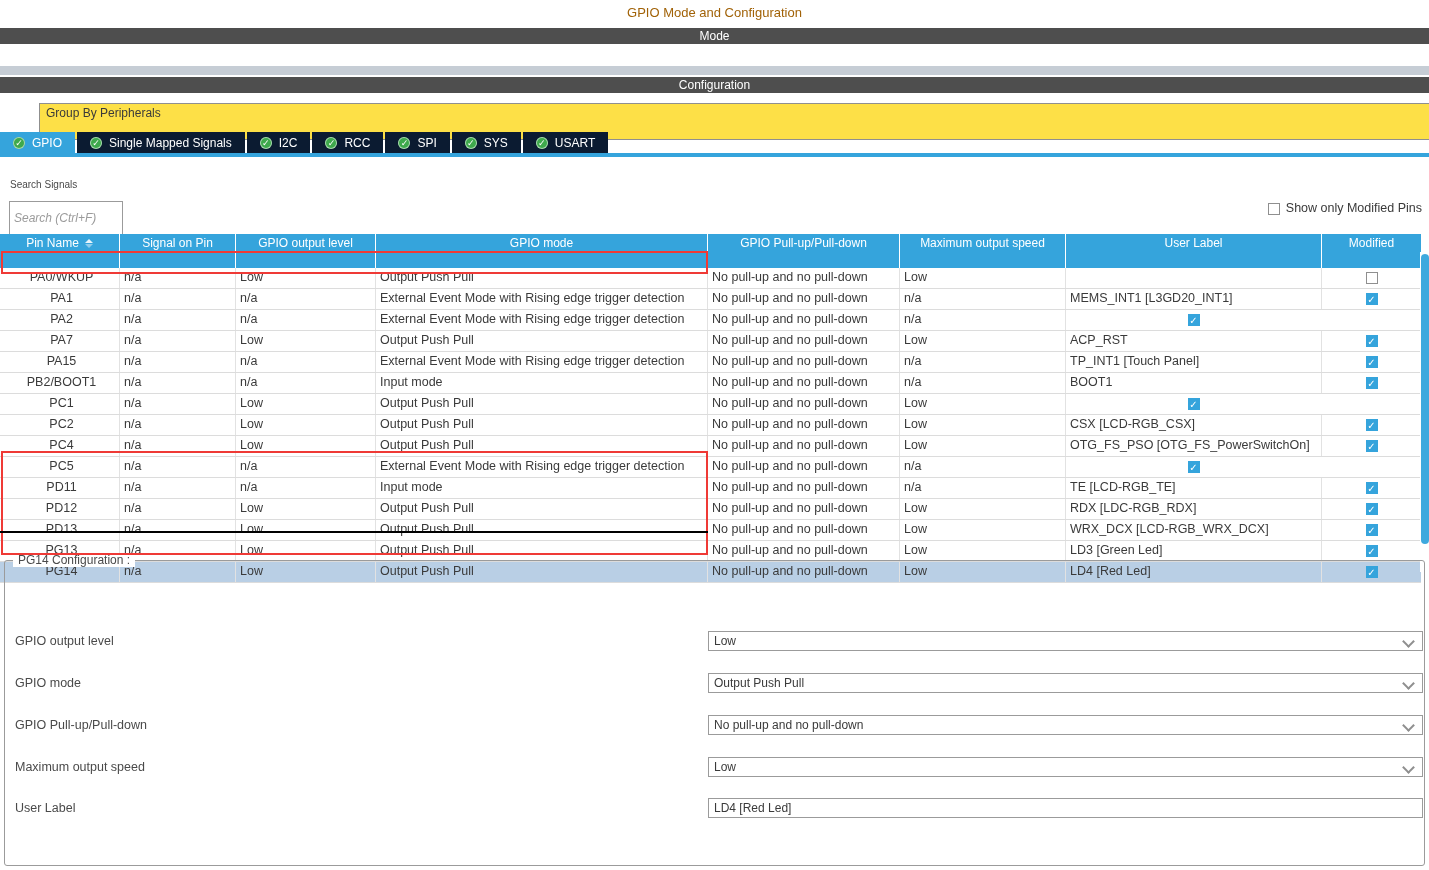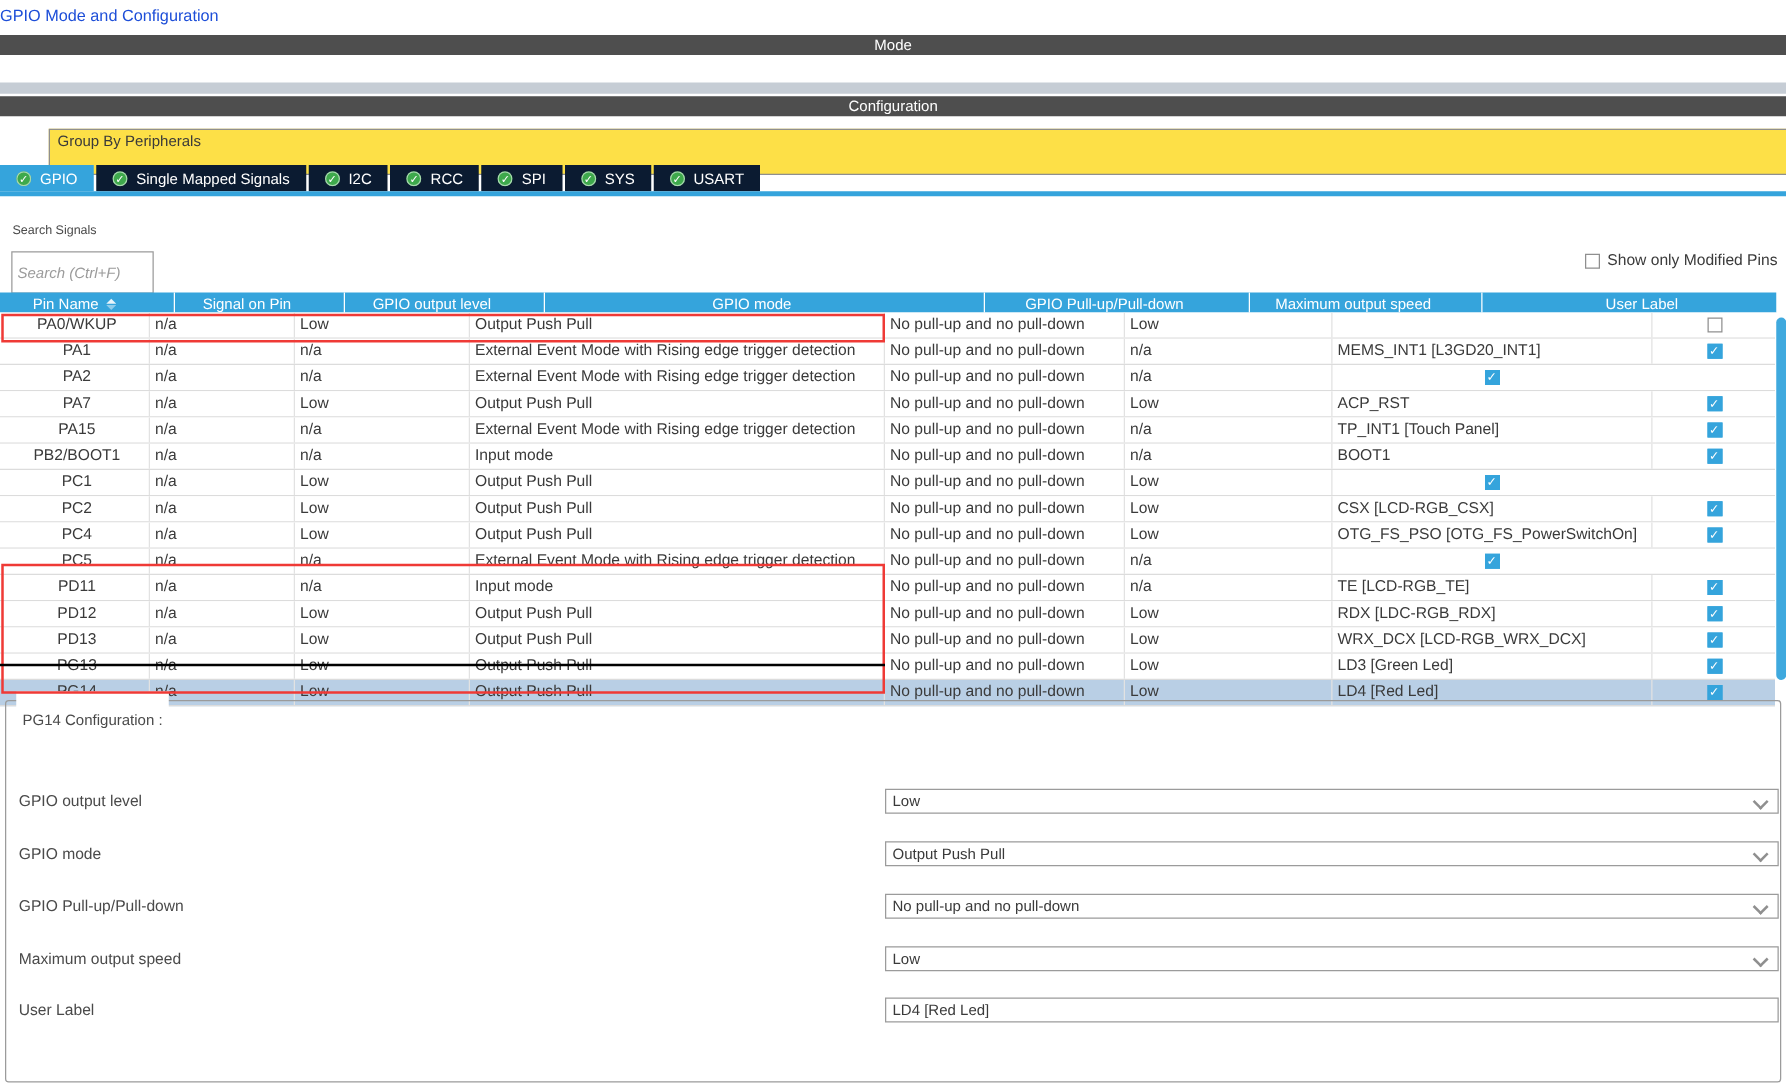--- a/index.html
+++ b/index.html
@@ -6,21 +6,21 @@
   body {
     width:1429px; height:870px; position:relative; background:#fff;
     font-family:"Liberation Sans", sans-serif; overflow:hidden;
     -webkit-font-smoothing:antialiased;
   }
   :root {
     --accent:#35a4dc; --navy:#0b1b31; --bar:#4e4e4e; --strip:#c6cdd5;
     --red:#ef3a36; --selbg:#b9cfe5; --txt:#3a3a3a; --lbl:#4a4a4a;
     --green:#3ea94c; --bdr:#9b9b9b;
   }
-  .page-title { position:absolute; top:5px; left:0; width:100%; text-align:left; font-size:13px; color:#1d4ed8; }
+  .page-title { position:absolute; top:5px; left:0; width:100%; text-align:center; font-size:13px; color:#a16207; }
   .mode-bar, .config-bar { position:absolute; left:0; width:100%; height:16px; background:var(--bar); color:#fff; font-size:12px; line-height:16px; text-align:center; }
   .mode-bar { top:28px; }
   .strip { position:absolute; top:66px; left:0; width:100%; height:9px; background:var(--strip); }
   .config-bar { top:77px; }
 
   .group-select { position:absolute; top:103px; left:7px; width:1414px; height:37px; box-sizing:border-box; border:1px solid #8f8f8f; font-size:12px; line-height:19px; padding-left:6px; color:var(--txt); background:#fde047; cursor:pointer;margin-left:32px; }
   .chev { position:absolute; width:7px; height:7px; border-right:2px solid #8f8f8f; border-bottom:2px solid #8f8f8f; transform:rotate(45deg); }
   .group-select .chev { right:10px; top:5px; }
 
   .tab-bar { position:absolute; top:132px; left:0; height:21px; display:flex; }
@@ -31,41 +31,41 @@
 
   .search-label { position:absolute; top:179px; left:10px; font-size:10px; color:var(--lbl); }
   .search-input { position:absolute; top:201px; left:9px; width:114px; height:19px; box-sizing:border-box; border:1px solid #9b9b9b; font-family:inherit; font-size:12px; padding:16px 4px; color:var(--txt); }
   .search-input::placeholder { color:#9b9b9b; font-style:italic; }
   .modified-filter { position:absolute; top:201px; right:7px; display:flex; align-items:flex-end; gap:6px; font-size:12.5px; color:var(--txt); cursor:pointer; }
   .cb { width:12px; height:12px; box-sizing:border-box; border:1px solid #8f8f8f; background:#fff; font-size:10px; line-height:11px; text-align:center; color:#fff; flex:0 0 auto; }
   .cb.checked { background:var(--accent); border-color:var(--accent); }
 
   .table-wrap { position:absolute; top:234px; left:0; width:1429px; }
   .grid-row { display:grid; grid-template-columns:119px 116px 140px 332px 192px 166px 256px 100px; width:1421px; }
-  .thead { height:16px; background:var(--accent);gap:20px; }
+  .thead { height:34px; background:var(--accent); }
   .hc { color:#fff; font-size:12px; line-height:18px; text-align:center; border-left:1px solid #fff; overflow:hidden; white-space:nowrap; cursor:pointer; }
   .hc:first-child { border-left:none; }
   .sort { display:inline-flex; flex-direction:column; gap:1px; margin-left:6px; vertical-align:middle; }
   .sort i { display:block; width:0; height:0; border-left:4px solid transparent; border-right:4px solid transparent; }
   .sort .up { border-bottom:4px solid #e9f5fb; }
   .sort .dn { border-top:4px solid #8fcceb; }
   .trow { height:20px; border-bottom:1px solid #dcdcdc; cursor:pointer; background:#fff; }
   .trow.selected { background:var(--selbg); }
   .td { font-size:12.5px; line-height:19px; color:var(--txt); padding-left:4px; border-left:1px solid #e2e2e2; overflow:hidden; white-space:nowrap; }
   .td:first-child { border-left:none;text-align:center; }
   .td.cbcell { display:flex; align-items:center; justify-content:center; padding-left:0; }
   .overlay { position:absolute; pointer-events:none; box-sizing:border-box; z-index:5; }
   .redbox1 { left:1px; top:17px; width:707px; height:23px; border:2px solid var(--red); }
   .redbox2 { left:1px; top:217px; width:707px; height:104px; border:2px solid var(--red); }
   .blackline { left:0; top:297px; width:708px; height:2px; background:#000; }
   .vscroll { position:absolute; right:0; top:18px; width:9px; height:320px; background:#fff; }
   .vscroll .thumb { position:absolute; left:1px; top:2px; width:8px; height:290px; background:#3fa9de; border-radius:4px; cursor:grab; }
 
   .panel { position:absolute; top:560px; left:4px; width:1421px; height:306px; box-sizing:border-box; border:1px solid #9b9b9b; border-radius:3px; }
-  .panel-legend { position:absolute; top:-8px; left:8px; background:#fff; padding:16px 5px; font-size:12px; color:var(--lbl); }
+  .panel-legend { position:absolute; top:-8px; left:8px; background:#fff; padding:0 5px; font-size:12px; color:var(--lbl); }
   .frow { position:absolute; left:10px; width:1408px; height:20px; }
   .frow .flabel { position:absolute; left:0; top:0; font-size:12.5px; line-height:20px; color:var(--lbl); }
   .fctrl { position:absolute; left:693px; right:0; top:0; height:20px; box-sizing:border-box; border:1px solid #9b9b9b; background:#fff; font-size:12px; line-height:18px; padding-left:5px; color:var(--txt); cursor:pointer; }
   .fctrl .chev { right:9px; top:5px; border-color:#8f8f8f; }
 </style>
 </head>
 <body>
 
 <div class="page-title">GPIO Mode and Configuration</div>
 <div class="mode-bar">Mode</div>

